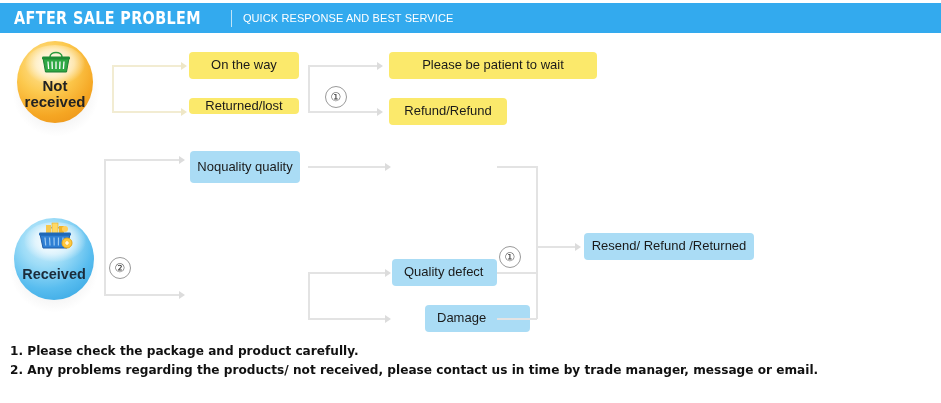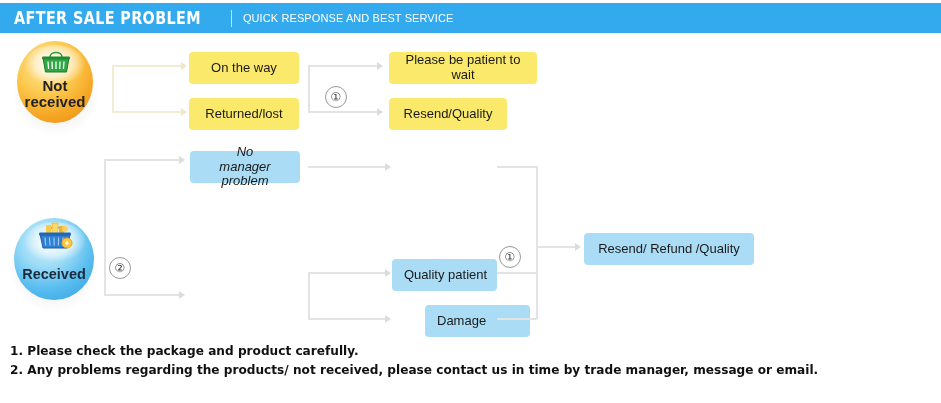--- a/index.html
+++ b/index.html
@@ -132,21 +132,21 @@
     box-sizing: border-box;
     border-radius: 4px;
     display: flex;
     align-items: center;
     justify-content: center;
     text-align: center;
     font-family: "Liberation Sans", sans-serif;
     font-size: 13px;
     color: #1a1a1a;
     line-height: 1.12;
-    padding: 16px 6px;
+    padding: 8px 6px;
   }
   .node.yellow { background: #fbe96b; }
   .node.blue   { background: #aadcf5; }
   .node.left-align { justify-content: flex-start; padding-left: 12px; }
 
   
   .ln { background: #e3e3e3; }
   .ln-y { background: #f2ecd2; }
   .arrow {
     width: 0; height: 0;
@@ -232,23 +232,23 @@
   <div class="node yellow" style="left:189px; top:65px; width:110px; height:15px;">Returned/lost</div>
 
   <div class="ln" style="left:308px; top:32px; width:1.5px; height:47px;"></div>
   <div class="ln" style="left:308px; top:32px; width:70px; height:1.5px;"></div>
   <div class="arrow" style="left:377px; top:28.5px;"></div>
   <div class="ln" style="left:308px; top:78px; width:70px; height:1.5px;"></div>
   <div class="arrow" style="left:377px; top:74.5px;"></div>
 
   <div class="circnum" style="left:325px; top:53px; width:20px; height:20px;">①</div>
 
-  <div class="node yellow" style="left:389px; top:19px; width:148px; height:27px;">Please be patient to wait</div>
-
-  <div class="node yellow" style="left:389px; top:65px; width:118px; height:27px;">Resend/Quality</div>
+  <div class="node yellow" style="left:389px; top:19px; width:208px; height:27px;">Please be patient to wait</div>
+
+  <div class="node yellow" style="left:389px; top:65px; width:118px; height:27px;">Refund/Refund</div>
 
   <div class="sphere-shadow" style="left:9px; top:190px; width:90px; height:90px;"></div>
 
   <div id="sphere-received" class="sphere">
     <div class="sphere-gloss" style="left:10px; top:4px; width:62px; height:40px;"></div>
     <div class="sphere-label">Received</div>
   </div>
 
   <svg class="basket-icon" style="left:34px; top:188px;" width="42" height="34" viewBox="0 0 42 34">
     <path d="M15 11 C15 4, 27 4, 27 11" fill="none" stroke="#9aa7b2" stroke-width="1.4"></path>
@@ -272,50 +272,50 @@
   </svg>
 
   <div class="ln" style="left:104px; top:126px; width:1.5px; height:136px;"></div>
   <div class="ln" style="left:104px; top:126px; width:76px; height:1.5px;"></div>
   <div class="arrow" style="left:179px; top:122.5px;"></div>
   <div class="ln" style="left:104px; top:261px; width:76px; height:1.5px;"></div>
   <div class="arrow" style="left:179px; top:257.5px;"></div>
 
   <div class="circnum" style="left:109px; top:224px; width:20px; height:20px;">②</div>
 
-  <div class="node blue" style="left:190px; top:118px; width:110px; height:22px; flex-direction:column;font-style:italic;">
+  <div class="node blue" style="left:190px; top:118px; width:110px; height:32px; flex-direction:row;">
     <span>No</span>
-    <span>manager problem</span>
+    <span>quality quality</span>
   </div>
 
 
   <div class="ln" style="left:308px; top:133px; width:78px; height:1.5px;"></div>
   <div class="arrow" style="left:385px; top:129.5px;"></div>
 
   <div class="ln" style="left:308px; top:239px; width:1.5px; height:47px;"></div>
   <div class="ln" style="left:308px; top:239px; width:78px; height:1.5px;"></div>
   <div class="arrow" style="left:385px; top:235.5px;"></div>
   <div class="ln" style="left:308px; top:285px; width:78px; height:1.5px;"></div>
   <div class="arrow" style="left:385px; top:281.5px;"></div>
 
 
-  <div class="node blue left-align" style="left:392px; top:226px; width:105px; height:27px;">Quality patient</div>
+  <div class="node blue left-align" style="left:392px; top:226px; width:105px; height:27px;">Quality defect</div>
 
   <div class="node blue left-align" style="left:392px; top:272px; width:105px; height:27px;margin-left:33px;">Damage</div>
 
   <div class="ln" style="left:497px; top:133px; width:40px; height:1.5px;"></div>
   <div class="ln" style="left:497px; top:239px; width:40px; height:1.5px;"></div>
   <div class="ln" style="left:497px; top:285px; width:40px; height:1.5px;"></div>
   <div class="ln" style="left:536px; top:133px; width:1.5px; height:153px;"></div>
 
   <div class="circnum" style="left:499px; top:213px; width:20px; height:20px;">①</div>
 
   <div class="ln" style="left:536px; top:213px; width:40px; height:1.5px;"></div>
   <div class="arrow" style="left:575px; top:209.5px;"></div>
 
-  <div class="node blue" style="left:584px; top:200px; width:170px; height:27px;">Resend/ Refund /Quality</div>
+  <div class="node blue" style="left:584px; top:200px; width:170px; height:27px;">Resend/ Refund /Returned</div>
 
 </div>
 
 <div id="footer">
   <div class="footer-line">1. Please check the package and product carefully.</div>
   <div class="footer-line">2. Any problems regarding the products/ not received, please contact us in time by trade manager, message or email.</div>
 </div>
 
 </body></html>

